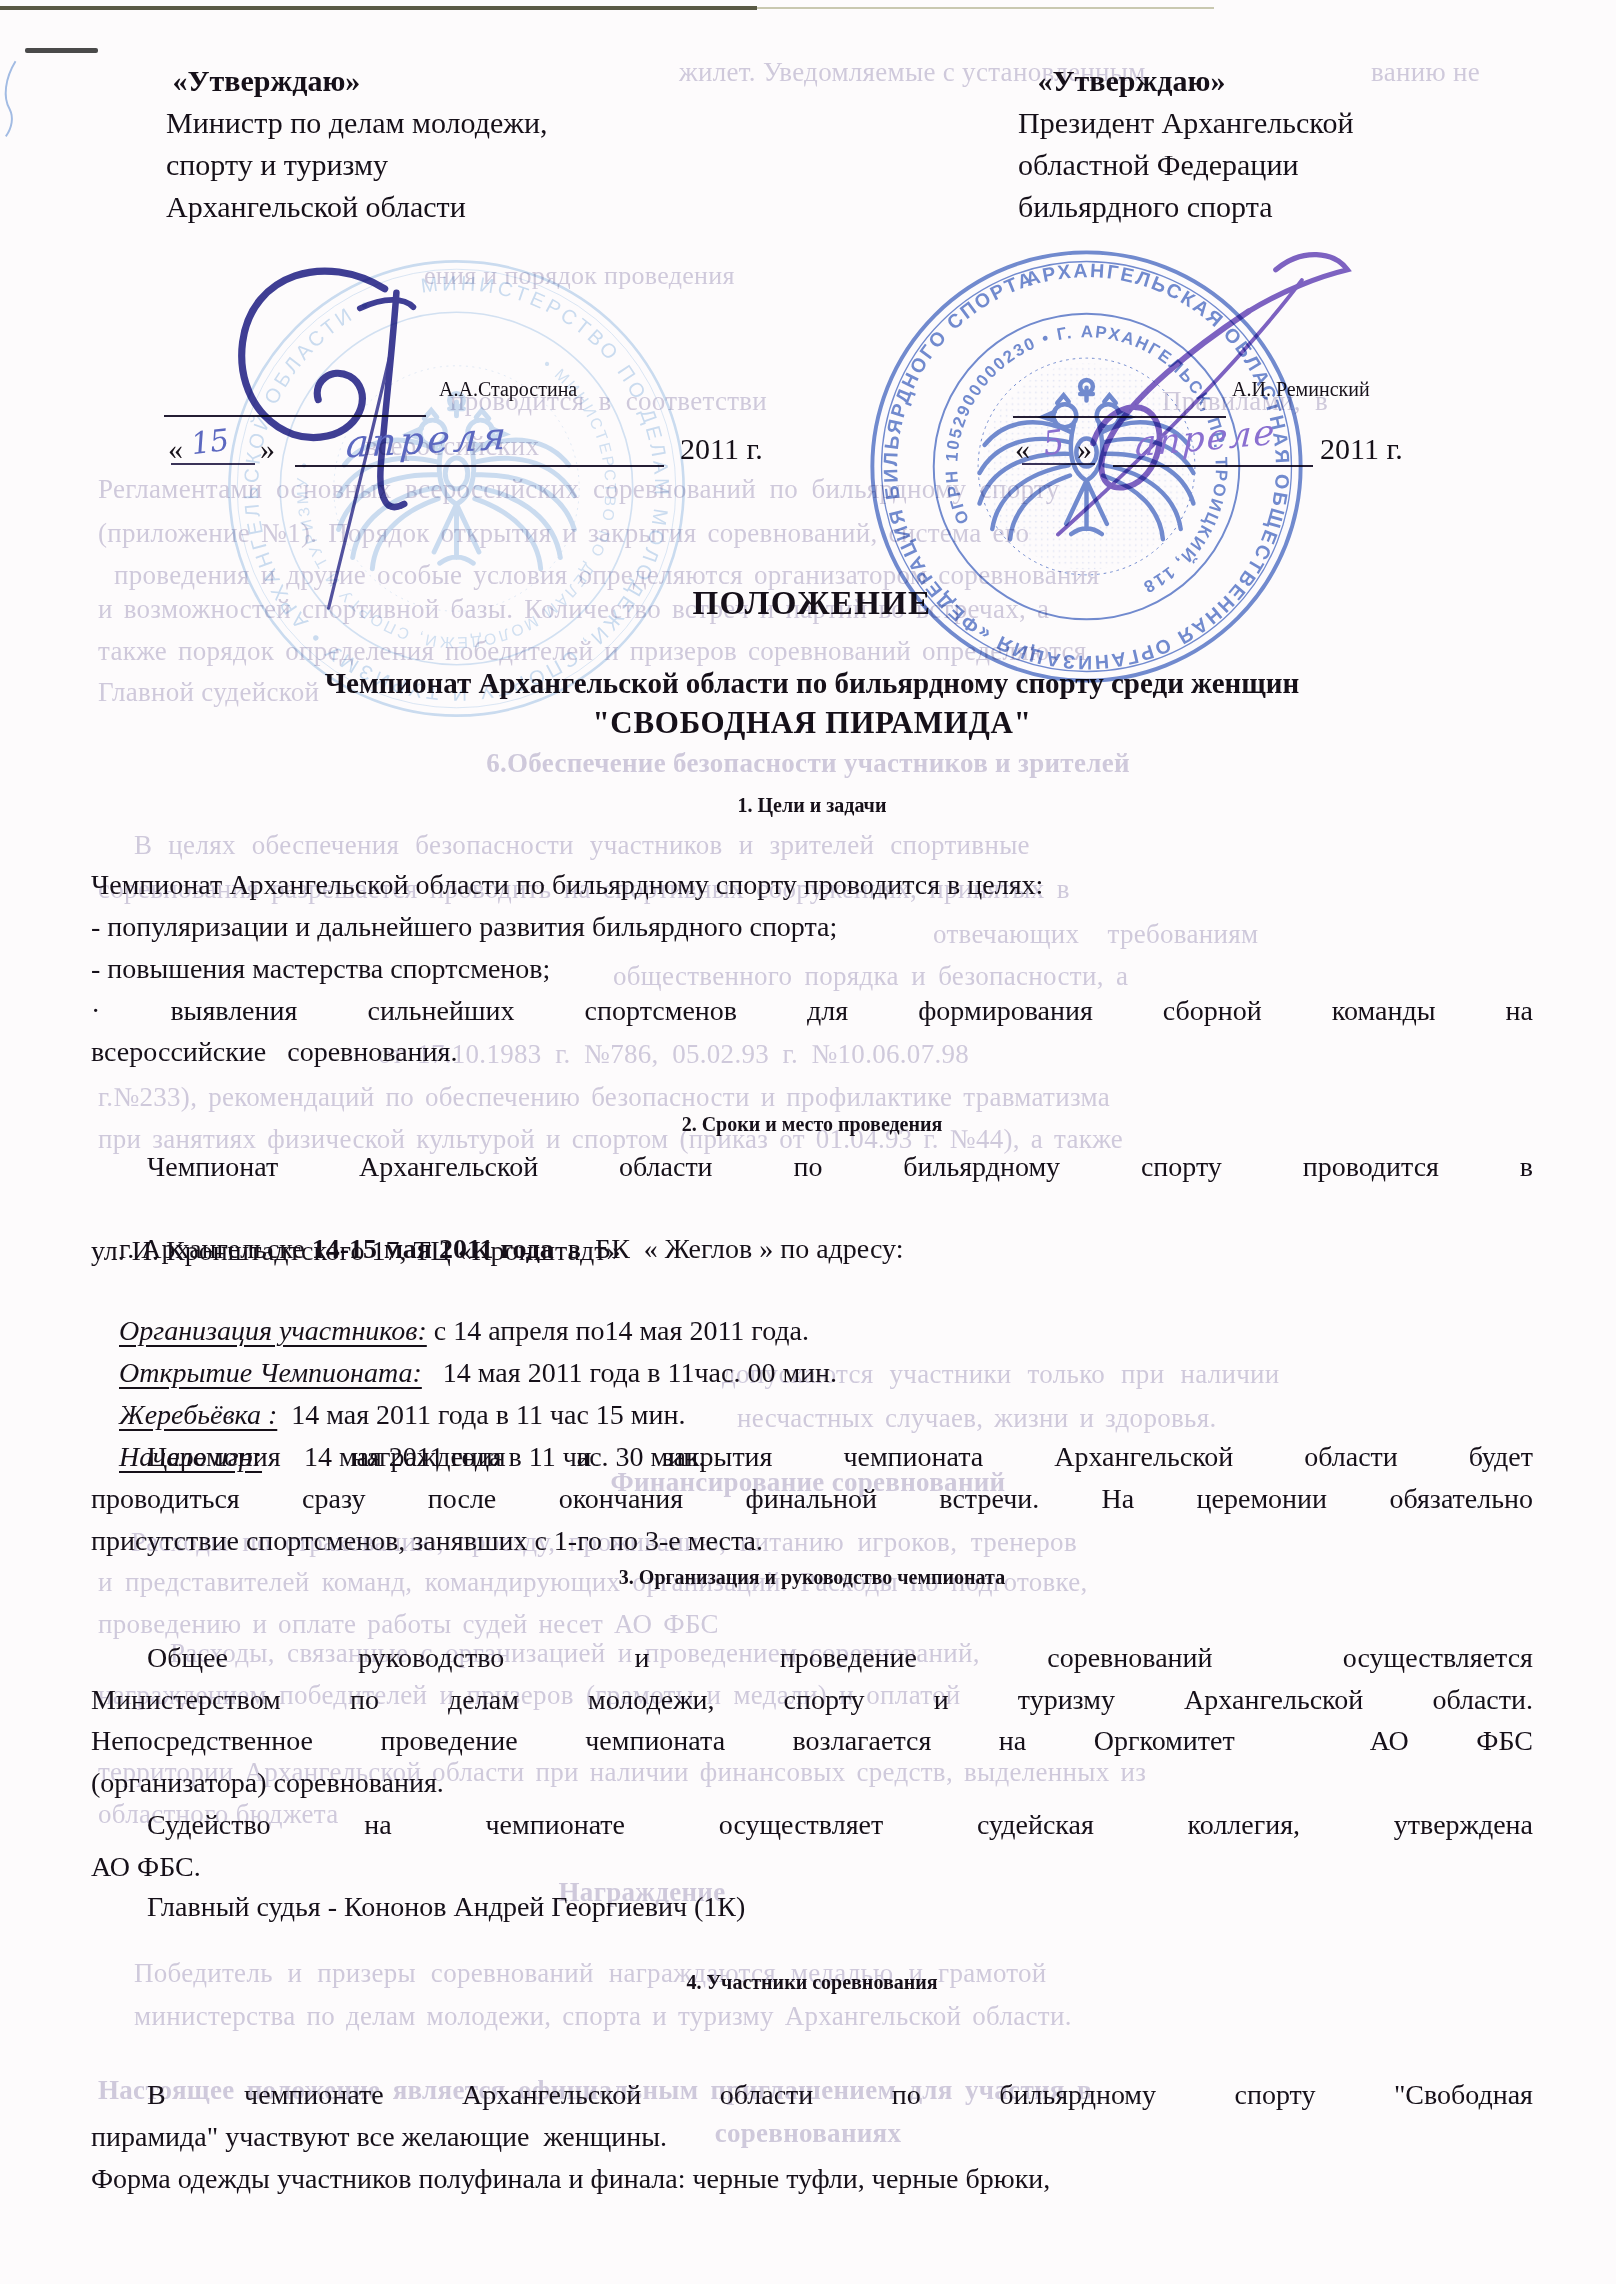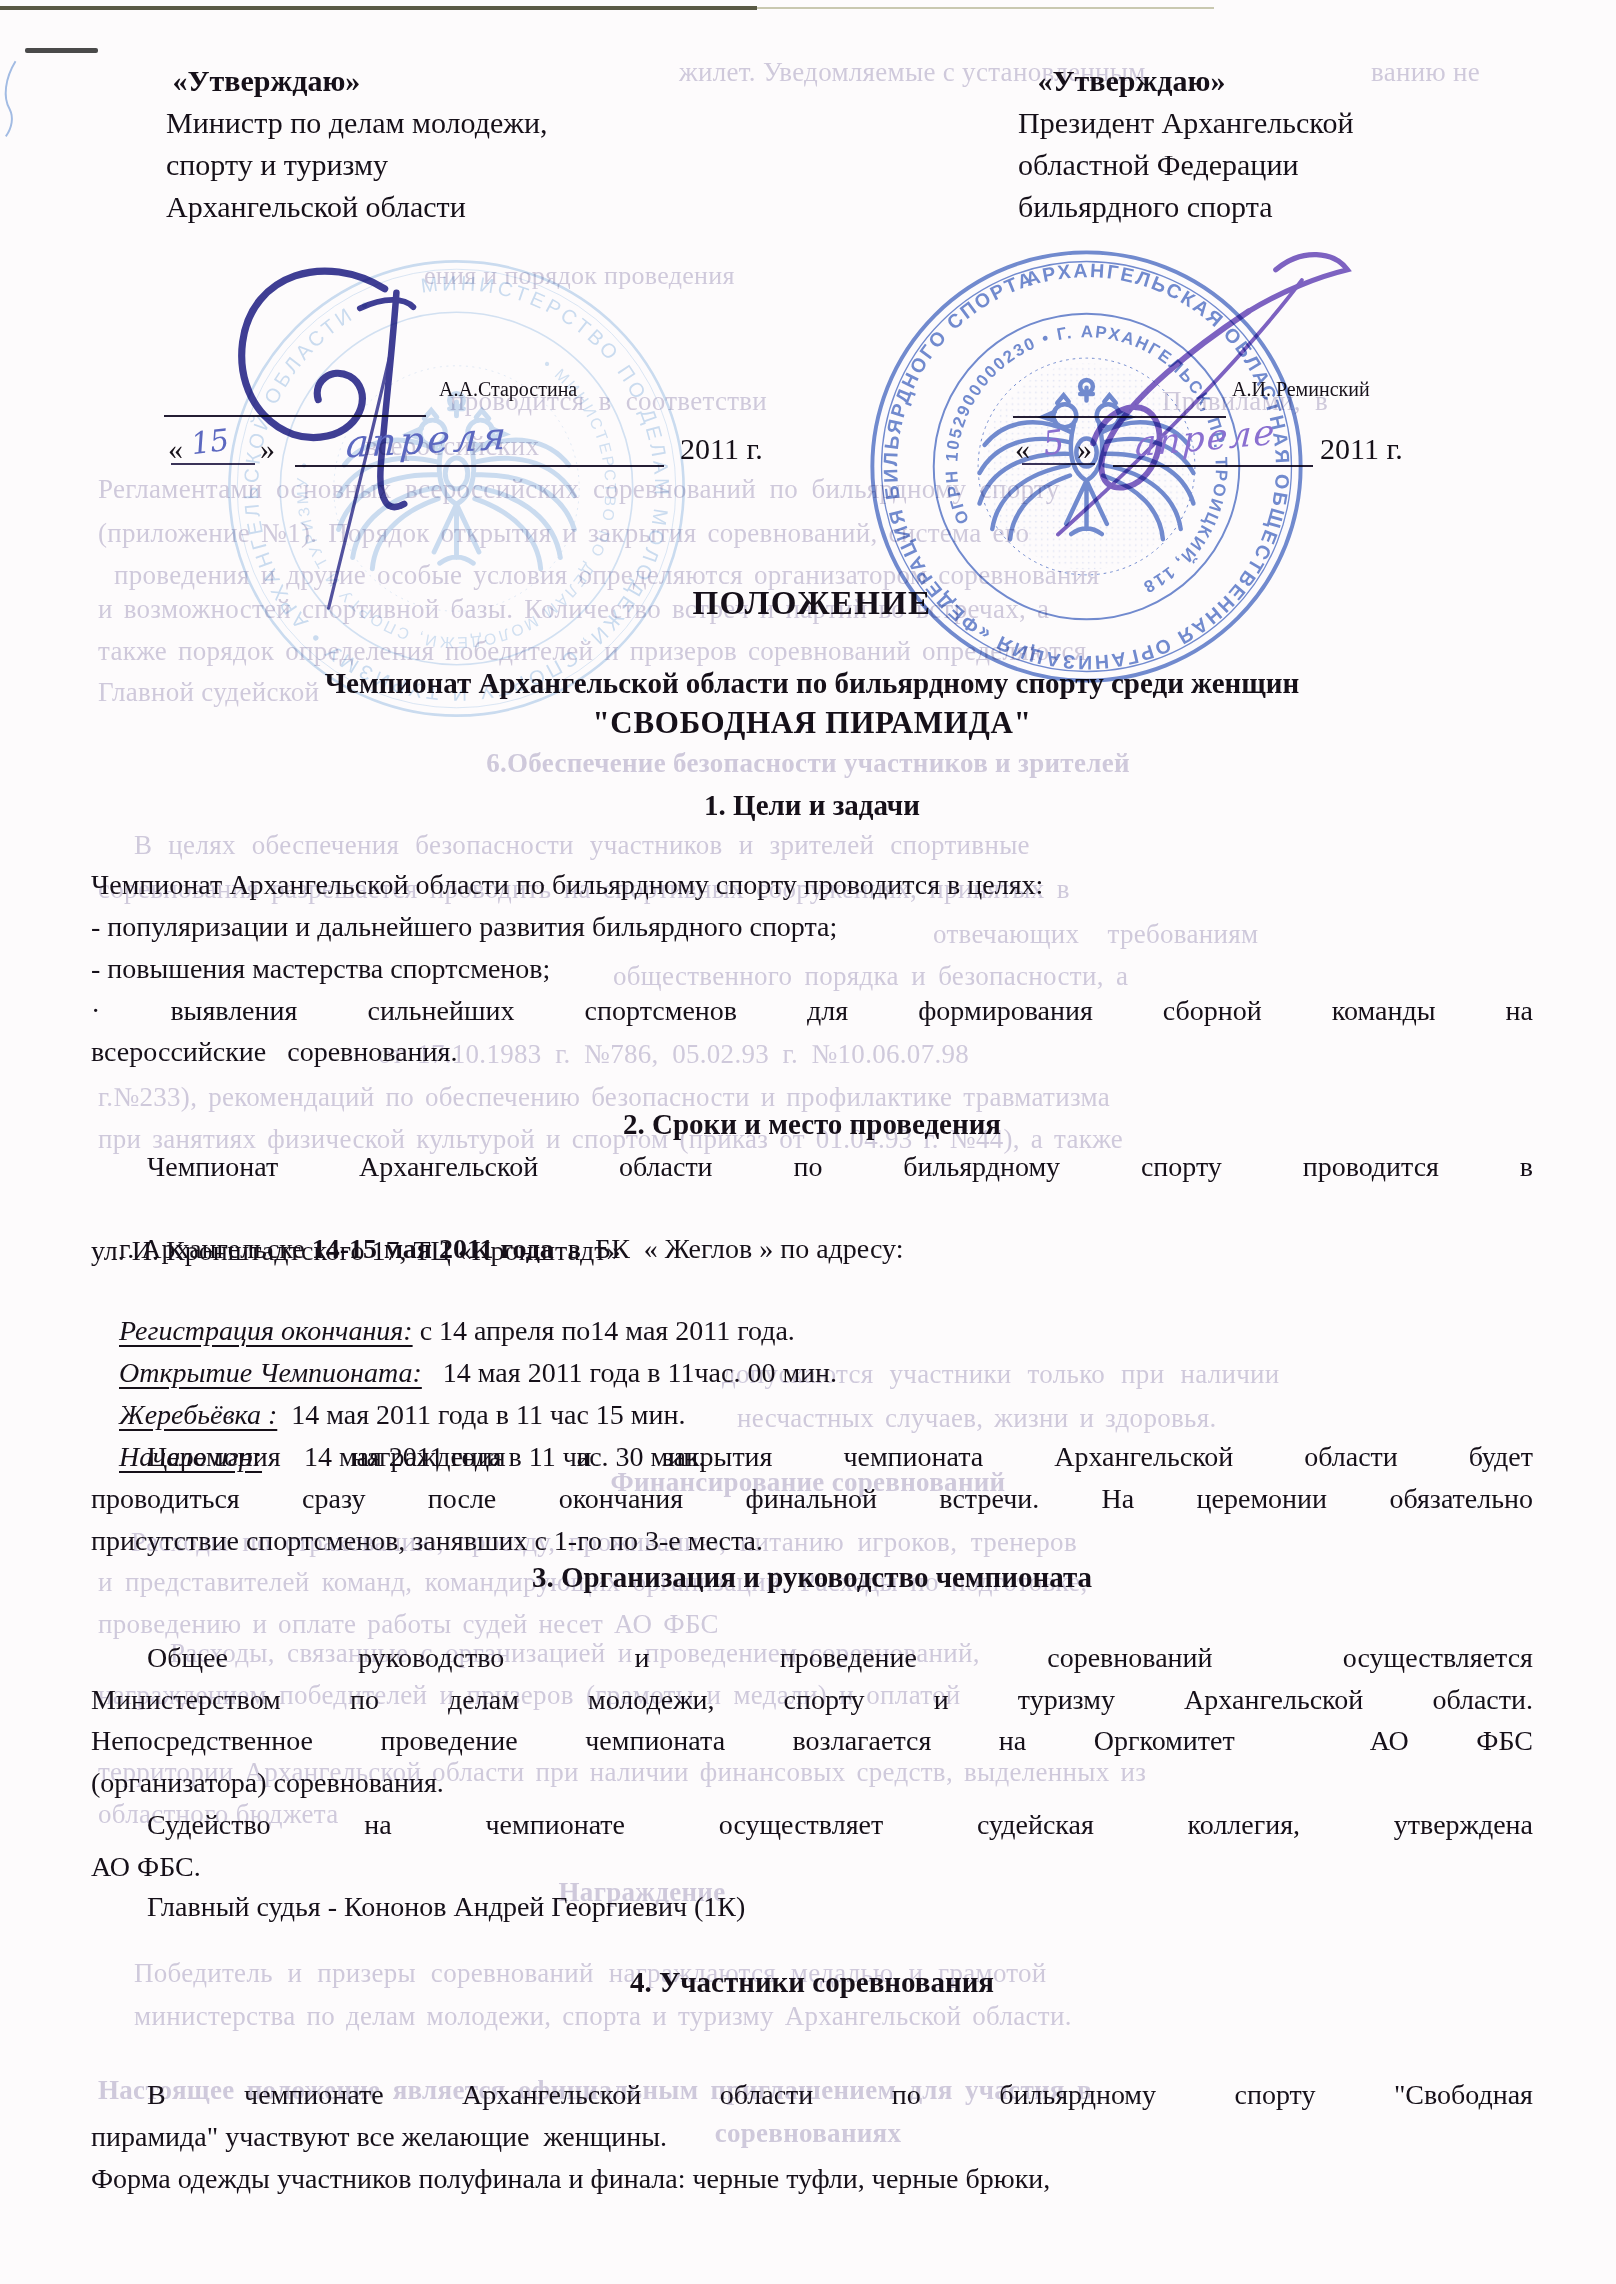--- a/index.html
+++ b/index.html
@@ -5,21 +5,21 @@
   html,body { margin:0; padding:0; }
   body { width:1616px; height:2284px; background:#e8e6e8; font-family:"Liberation Serif","DejaVu Serif",serif; }
   .page { position:relative; width:1616px; height:2284px; background:#fdfbfc; overflow:hidden; color:#161019; }
 
   
   .t { position:absolute; left:91px; width:1442px; font-size:28px; line-height:40px; white-space:pre-wrap; z-index:4; }
   .c { text-align:center; }
   .b { font-weight:700; }
   .ind { text-indent:56px; }
   .st { text-align:justify; text-align-last:justify; }
-  .h45 { font-size:29px; }
+  .h45 { font-size:20px; }
   .lbl { font-style:italic; text-decoration:underline; text-decoration-thickness:1.6px; text-underline-offset:4.6px; }
   .val { white-space:pre-wrap; }
 
   
   .appr { position:absolute; font-size:30px; line-height:42px; width:620px; z-index:4; }
   .apr-t { font-weight:700; padding-left:6.5px; }
   .nm { position:absolute; font-size:20px; z-index:4; }
   .dt { position:absolute; font-size:30px; z-index:4; }
   .ul { position:absolute; height:0; border-bottom:2px solid #241d33; z-index:4; }
 
@@ -223,21 +223,21 @@
   <div class="t st" style="top:991px;">· выявления сильнейших спортсменов для формирования сборной команды на</div>
   <div class="t" style="top:1032px;">всероссийские   соревнования.</div>
 
   <div class="t c b h45" style="top:1104px;">2. Сроки и место проведения</div>
   <div class="t ind st" style="top:1147px;">Чемпионат Архангельской области по бильярдному спорту проводится в</div>
   <div class="t" style="top:1189px;">
     <span>г. Архангельске </span><span class="b">14-15 мая 2011 года</span><span class="val">  в  БК  « Жеглов » по адресу:</span>
   </div>
   <div class="t" style="top:1231px;">ул. И. Кронштадтского 17, ТЦ «Кронштадт»</div>
   <div class="t" style="top:1271px;">
-    <span class="lbl">Регистрация окончания:</span><span class="val"> с 14 апреля по14 мая 2011 года.</span>
+    <span class="lbl">Организация участников:</span><span class="val"> с 14 апреля по14 мая 2011 года.</span>
   </div>
   <div class="t" style="top:1313px;">
     <span class="lbl">Открытие Чемпионата:</span><span class="val">   14 мая 2011 года в 11час. 00 мин.</span>
   </div>
   <div class="t" style="top:1355px;">
     <span class="lbl">Жеребьёвка :</span><span class="val">  14 мая 2011 года в 11 час 15 мин.</span>
   </div>
   <div class="t" style="top:1397px;">
     <span class="lbl">Начало игр:</span><span class="val">      14 мая 2011 года в 11 час. 30 мин.</span>
   </div>

